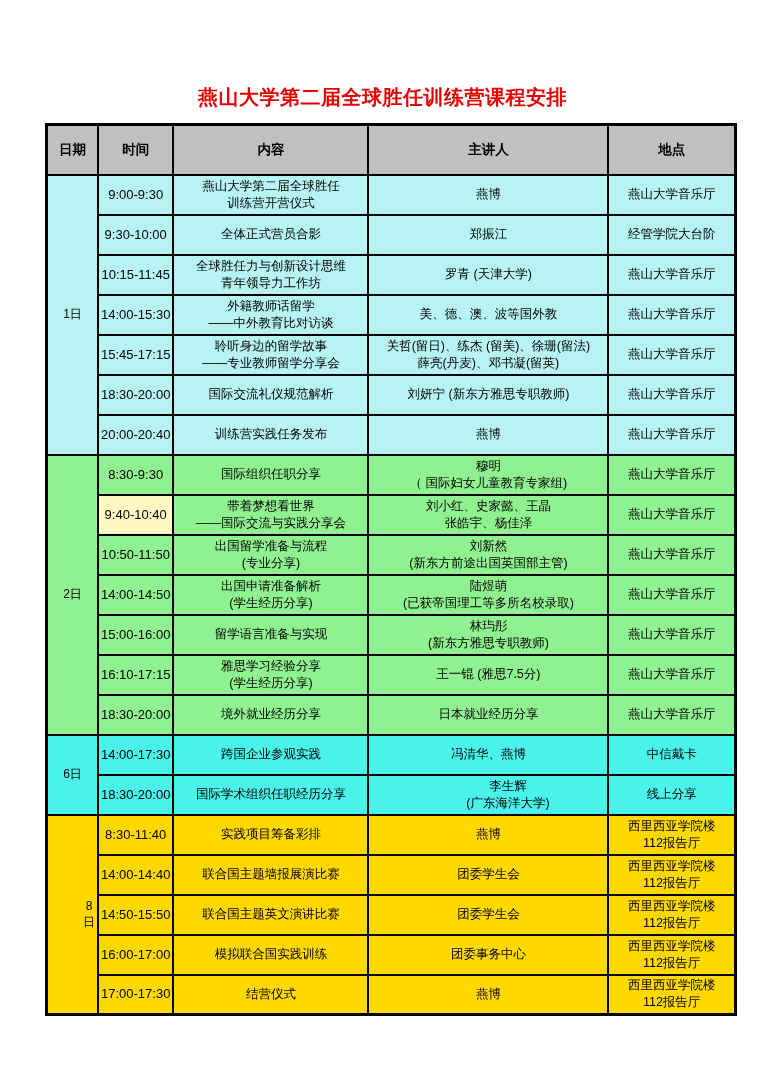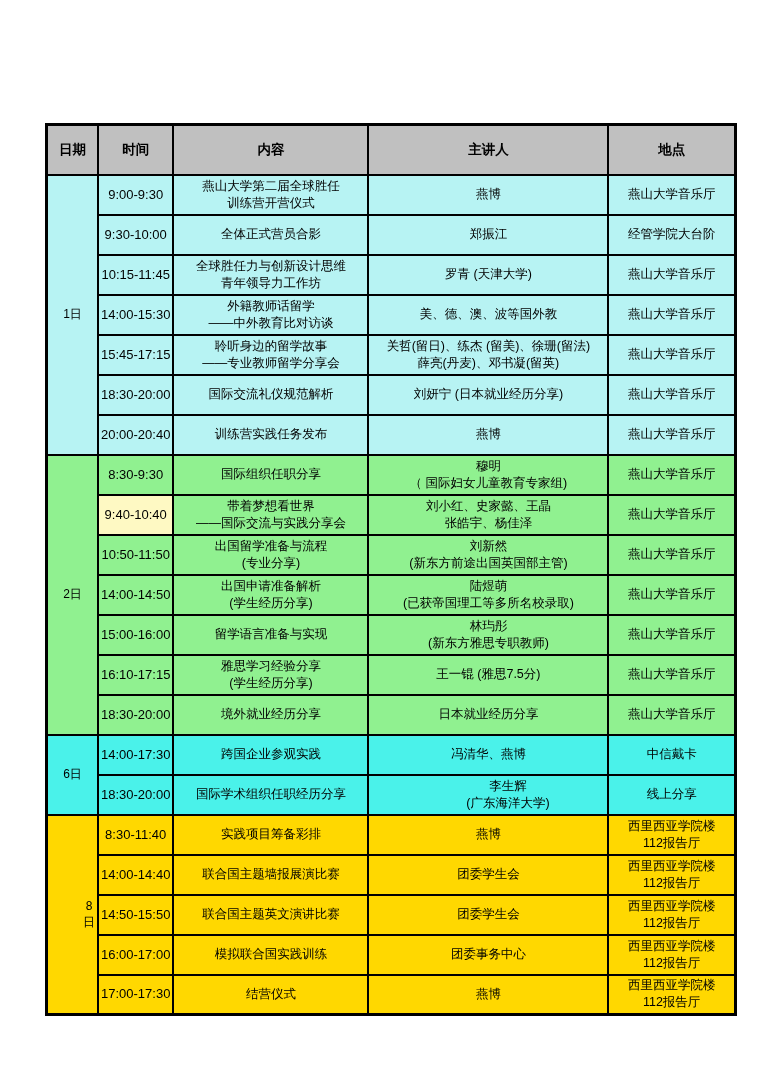--- a/index.html
+++ b/index.html
@@ -58,20 +58,21 @@
     line-height: 1.35;
     white-space: pre-line;
   }
   td.time-cell { font-size: 13px; white-space: nowrap; text-align: center; }
   td.date-cell { font-size: 12px; }
 </style>
 </head>
 <body>
 
 <div class="page">
+  <h1 class="doc-title">燕山大学第二届全球胜任训练营课程安排</h1>
 
   <table class="schedule">
     <colgroup>
       <col class="c-date">
         <col class="c-time">
         <col class="c-content">
         <col class="c-speaker">
         <col class="c-location">
     </colgroup>
     <thead>
@@ -116,21 +117,21 @@
           <td class="time-cell" style="background: rgb(183, 243, 243);">15:45-17:15</td>
           <td class="content-cell" style="background: rgb(183, 243, 243);">聆听身边的留学故事
 ——专业教师留学分享会</td>
           <td class="speaker-cell" style="background: rgb(183, 243, 243);">关哲(留日)、练杰 (留美)、徐珊(留法)
 薛亮(丹麦)、邓书凝(留英)</td>
           <td class="location-cell" style="background: rgb(183, 243, 243);">燕山大学音乐厅</td>
         </tr>
         <tr>
           <td class="time-cell" style="background: rgb(183, 243, 243);">18:30-20:00</td>
           <td class="content-cell" style="background: rgb(183, 243, 243);">国际交流礼仪规范解析</td>
-          <td class="speaker-cell" style="background: rgb(183, 243, 243);">刘妍宁 (日本就业经历分享)</td>
+          <td class="speaker-cell" style="background: rgb(183, 243, 243);">刘妍宁 (新东方雅思专职教师)</td>
           <td class="location-cell" style="background: rgb(183, 243, 243);">燕山大学音乐厅</td>
         </tr>
         <tr>
           <td class="time-cell" style="background: rgb(183, 243, 243);">20:00-20:40</td>
           <td class="content-cell" style="background: rgb(183, 243, 243);">训练营实践任务发布</td>
           <td class="speaker-cell" style="background: rgb(183, 243, 243);">燕博</td>
           <td class="location-cell" style="background: rgb(183, 243, 243);">燕山大学音乐厅</td>
         </tr>
         <tr>
           <td class="date-cell" rowspan="7" style="background: rgb(144, 241, 144);">2日</td>

